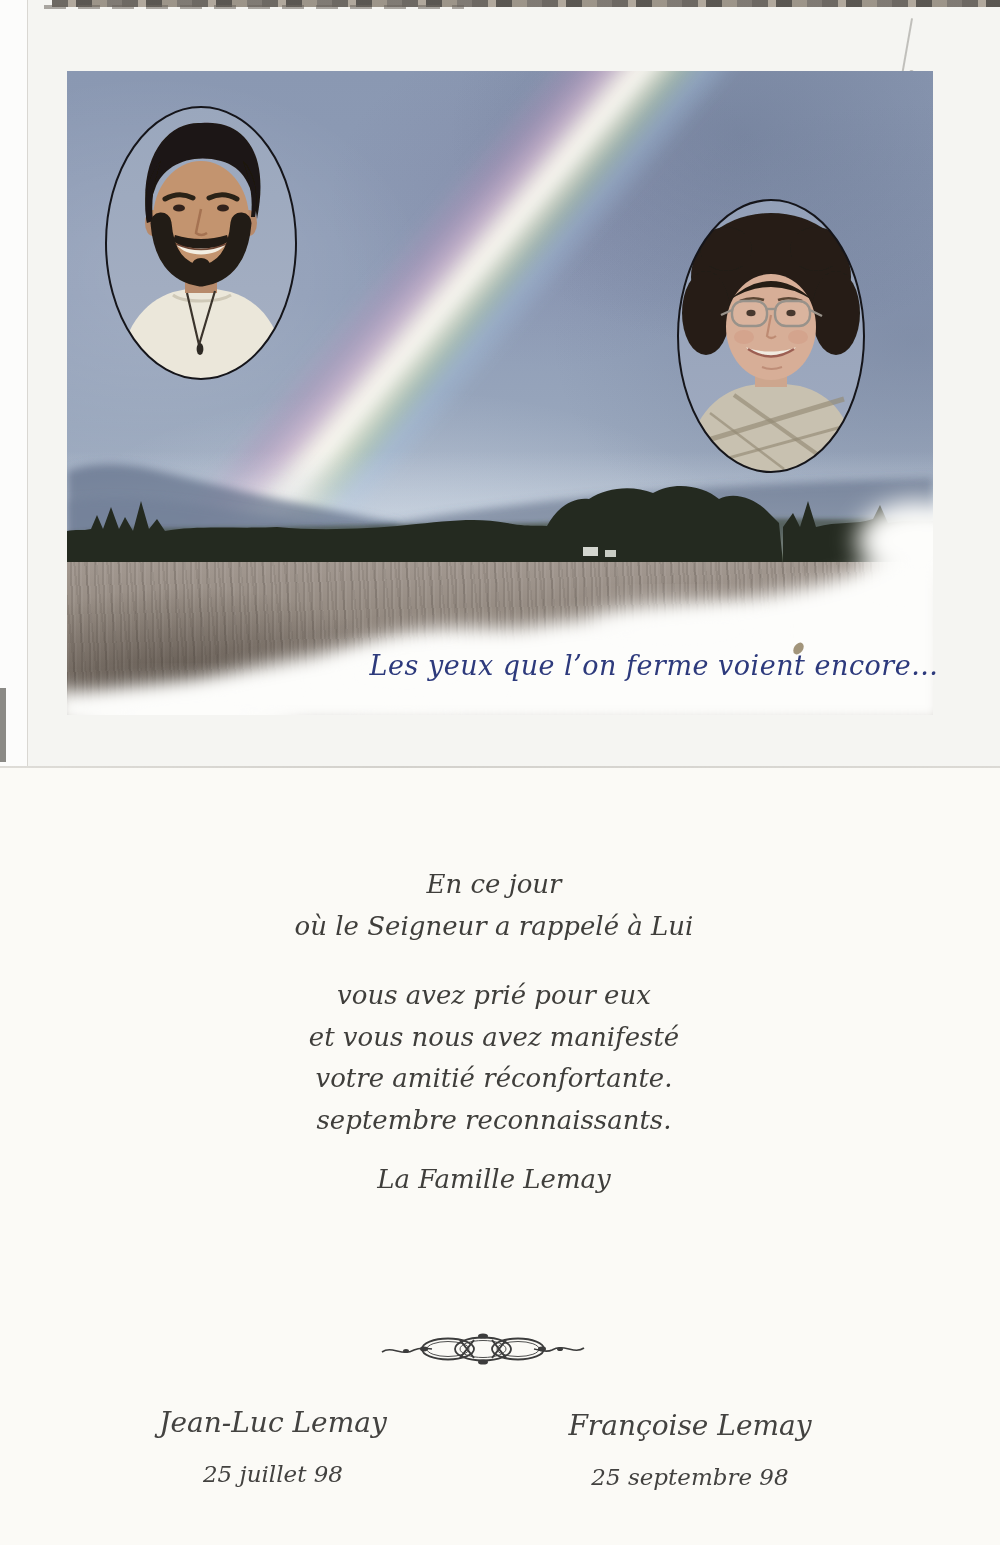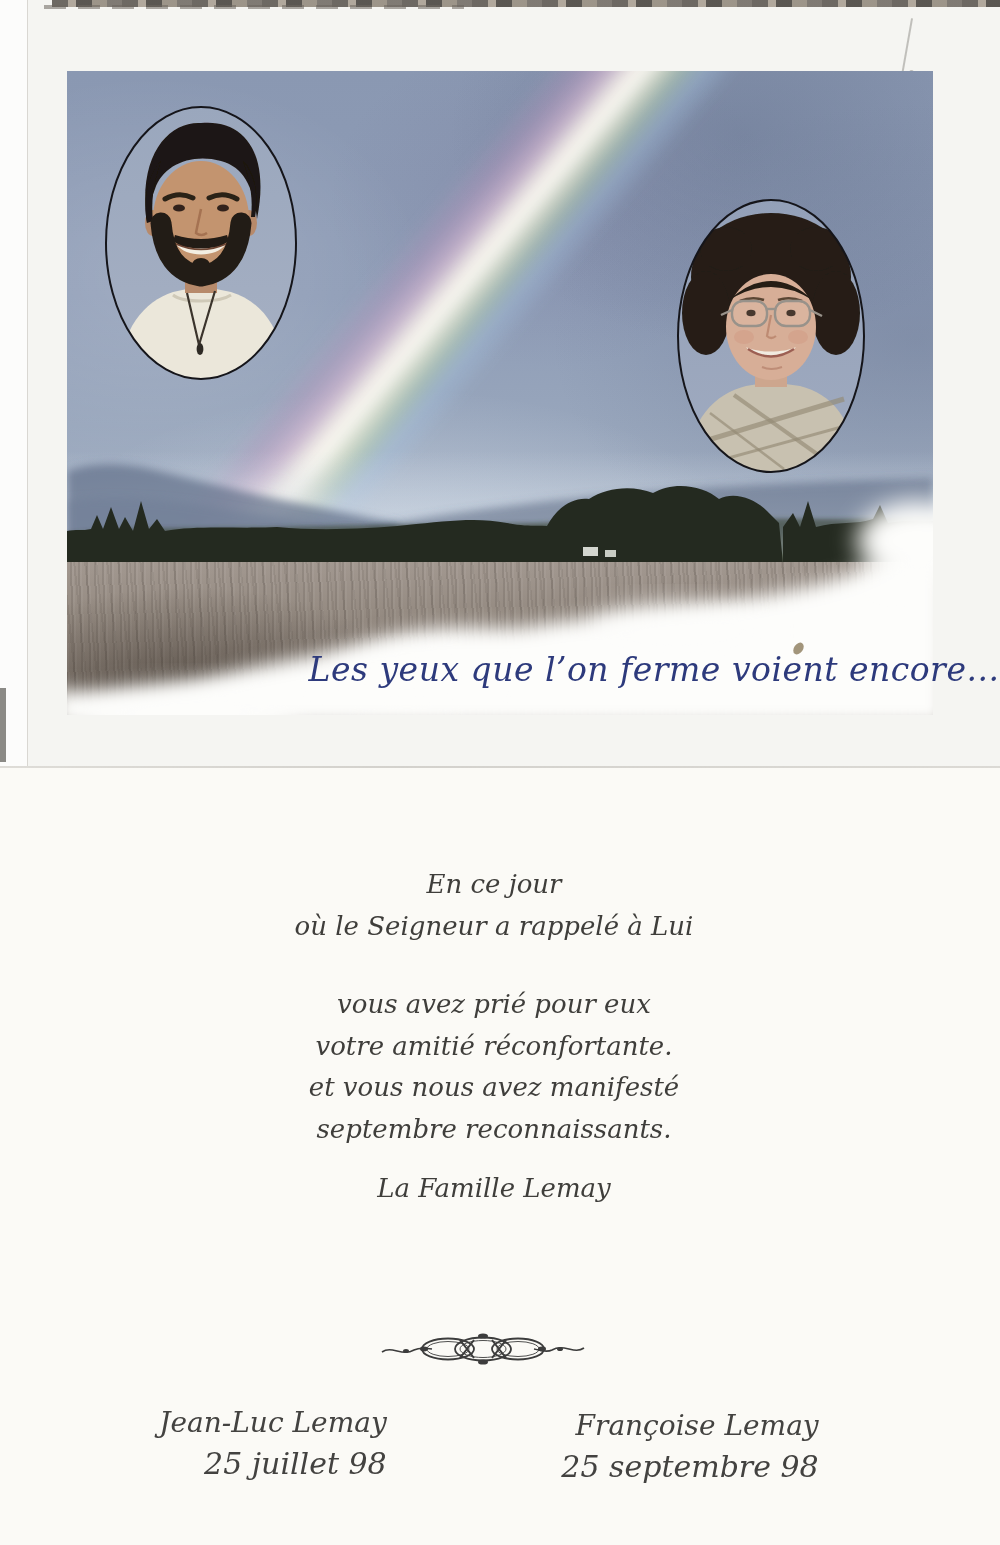--- a/index.html
+++ b/index.html
@@ -50,32 +50,32 @@
   .scene-svg{position:absolute;left:0;top:0;width:866px;height:644px;}
   .field{position:absolute;left:0;top:491px;width:866px;height:153px;
     background:
       radial-gradient(300px 140px at 14% 85%,rgba(58,50,43,.45),transparent 75%),
       repeating-linear-gradient(88deg,rgba(52,45,40,.13) 0 2px,rgba(255,255,255,.05) 2px 4px,transparent 4px 8px),
       repeating-linear-gradient(84deg,rgba(60,52,46,.10) 0 2px,transparent 2px 11px),
       linear-gradient(180deg,#a29890 0%,#948a81 35%,#867c73 65%,#756c63 100%);}
   .erase-svg{position:absolute;left:0;top:0;width:866px;height:644px;}
   .portrait{position:absolute;}
   .caption{position:absolute;left:654px;top:650px;transform:translateX(-50%);
-    font-style:italic;font-size:33px;letter-spacing:.5px;color:#2d3a7c;white-space:nowrap;text-align:right;}
+    font-style:italic;font-size:27px;letter-spacing:.5px;color:#2d3a7c;white-space:nowrap;text-align:right;}
 
   
   .message{position:absolute;left:494px;top:864px;transform:translateX(-50%);
     width:640px;text-align:center;color:#3f3e3b;font-style:italic;
     font-size:26px;line-height:41.5px;}
-  .message .block2{margin-top:37px;}
+  .message .block2{margin-top:28px;}
   .message .signature{margin-top:18px;font-size:26px;}
   .ornament{position:absolute;left:483px;top:1330px;transform:translateX(-50%);width:206px;height:38px;}
-  .memorial{position:absolute;transform:translateX(-50%);text-align:right;color:#434240;font-style:italic;}
+  .memorial{position:absolute;transform:translateX(-50%);text-align:center;color:#434240;font-style:italic;}
   .memorial .m-name{font-size:28px;line-height:34px;}
-  .memorial .m-date{font-size:30px;line-height:36px;margin-top:6px;}
+  .memorial .m-date{font-size:23px;line-height:36px;margin-top:16px;}
   .memorial-left{left:273px;top:1406px;}
   .memorial-right{left:690px;top:1409px;}
 </style>
 </head>
 <body>
 
 <div class="page">
 
   <div class="upper-card"></div>
   <div class="scanner-margin"></div>
@@ -264,22 +264,22 @@
 
   <div class="caption">Les yeux que l’on ferme voient encore...</div>
 
   <div class="message">
     <div class="block1">
       <div>En ce jour</div>
       <div>où le Seigneur a rappelé à Lui</div>
     </div>
     <div class="block2">
       <div>vous avez prié pour eux</div>
+      <div>et vous nous avez manifesté</div>
       <div>votre amitié réconfortante.</div>
-      <div>et vous nous avez manifesté</div>
       <div>septembre reconnaissants.</div>
     </div>
     <div class="signature">La Famille Lemay</div>
   </div>
 
   <svg class="ornament" viewBox="0 0 206 38">
     <g stroke="#3c3c3c" fill="none">
       <path d="M2,22 C12,15 22,27 34,20 C40,17 46,18 52,19" stroke-width="1.6"></path>
       <path d="M204,18 C194,25 184,13 172,20 C166,23 160,20 154,19" stroke-width="1.6"></path>
       <ellipse cx="68" cy="19" rx="26" ry="10.5" stroke-width="1.8"></ellipse>

